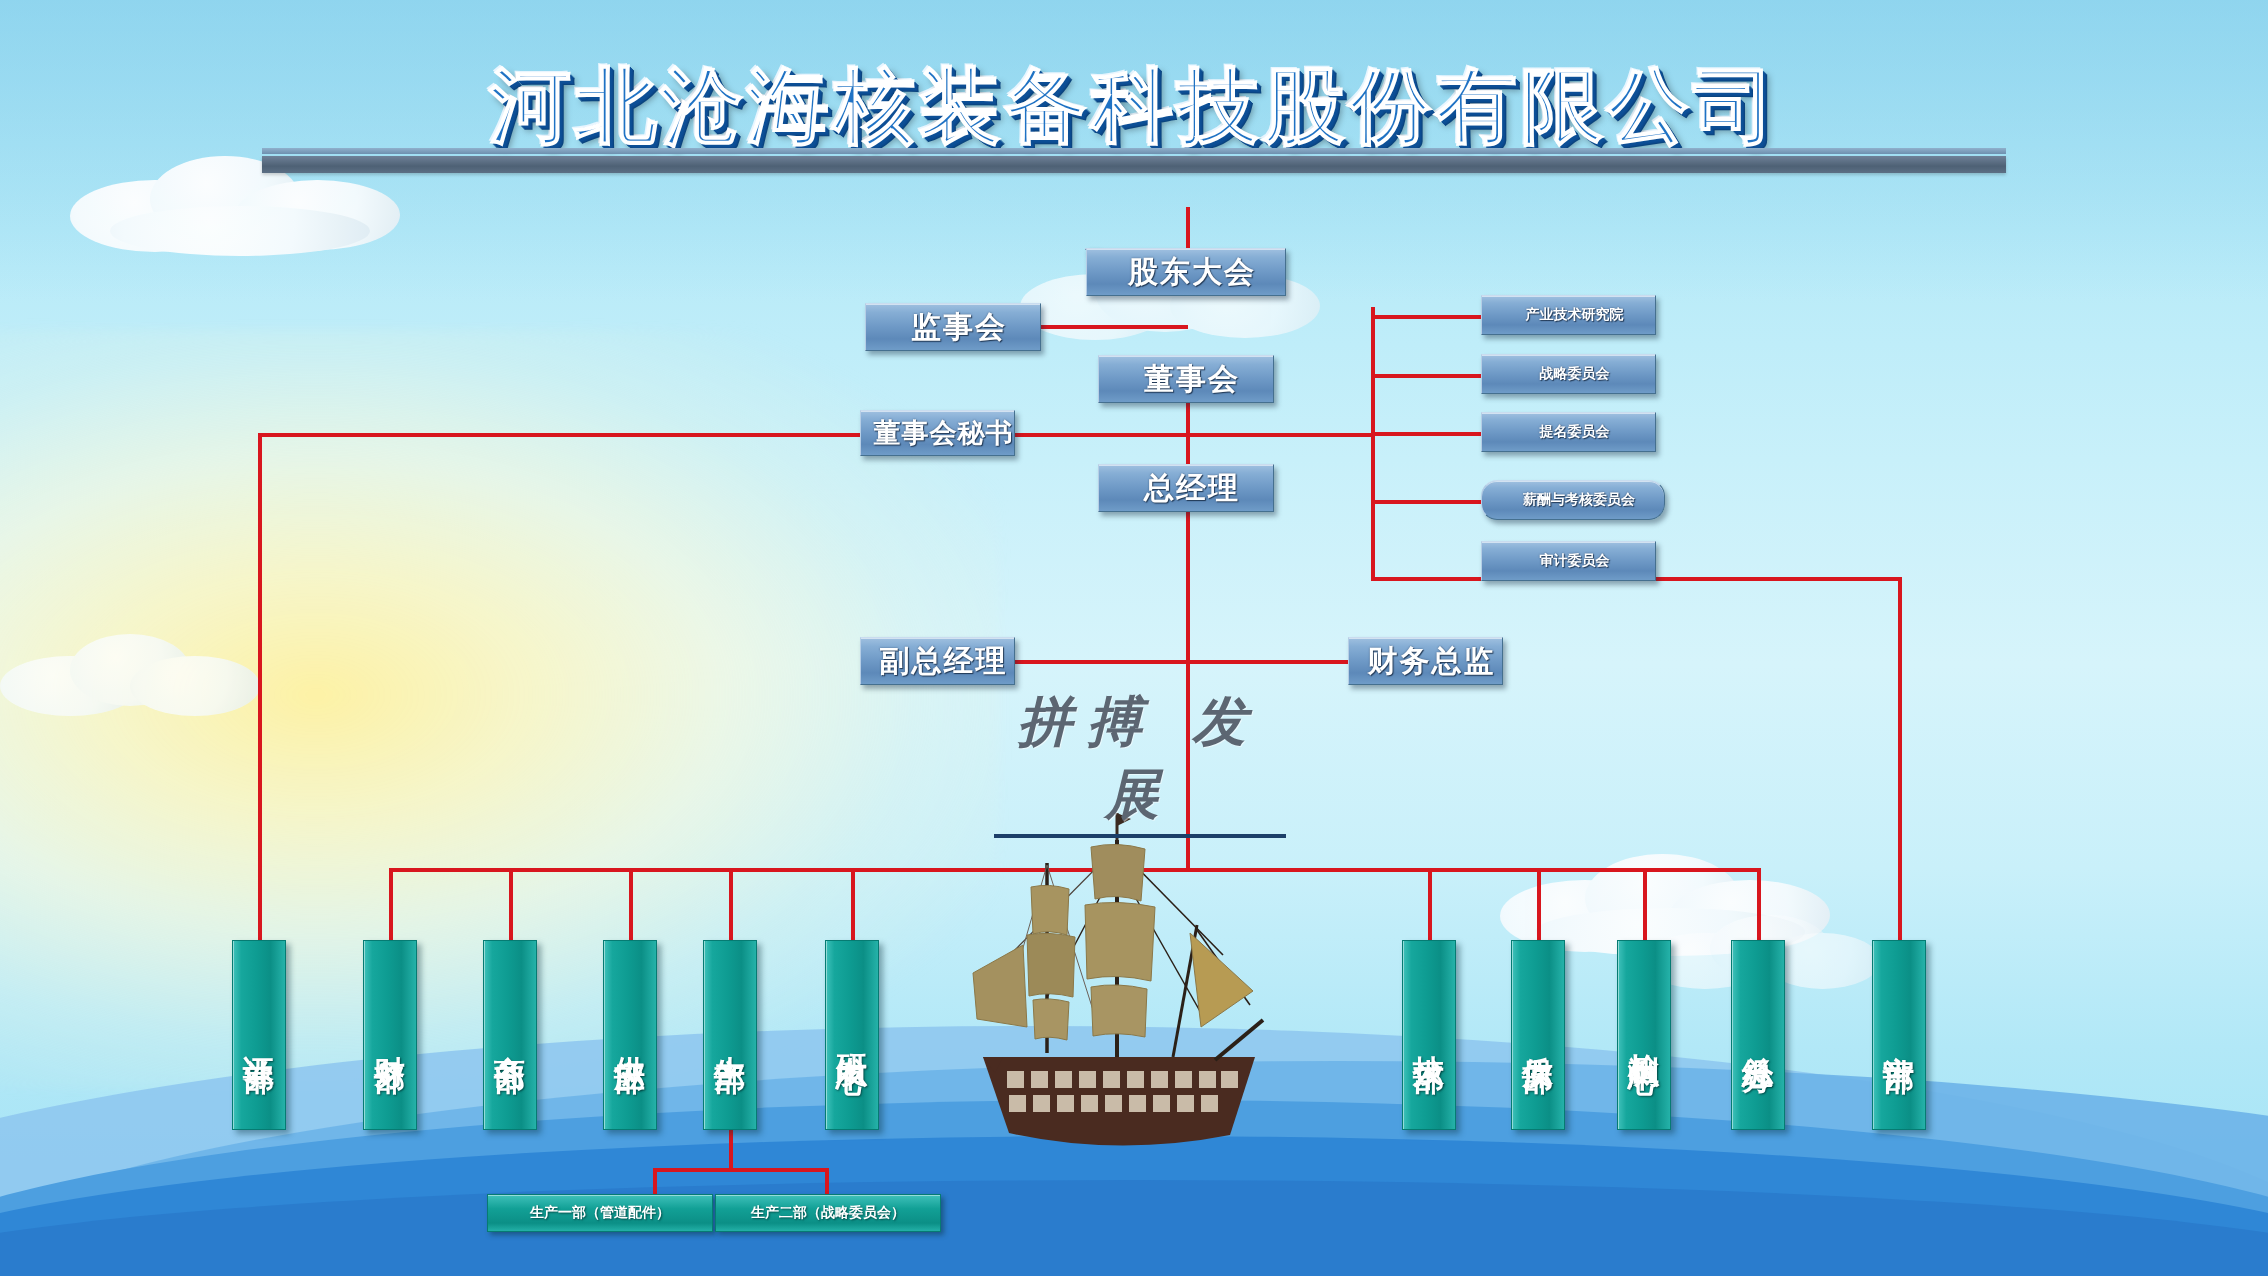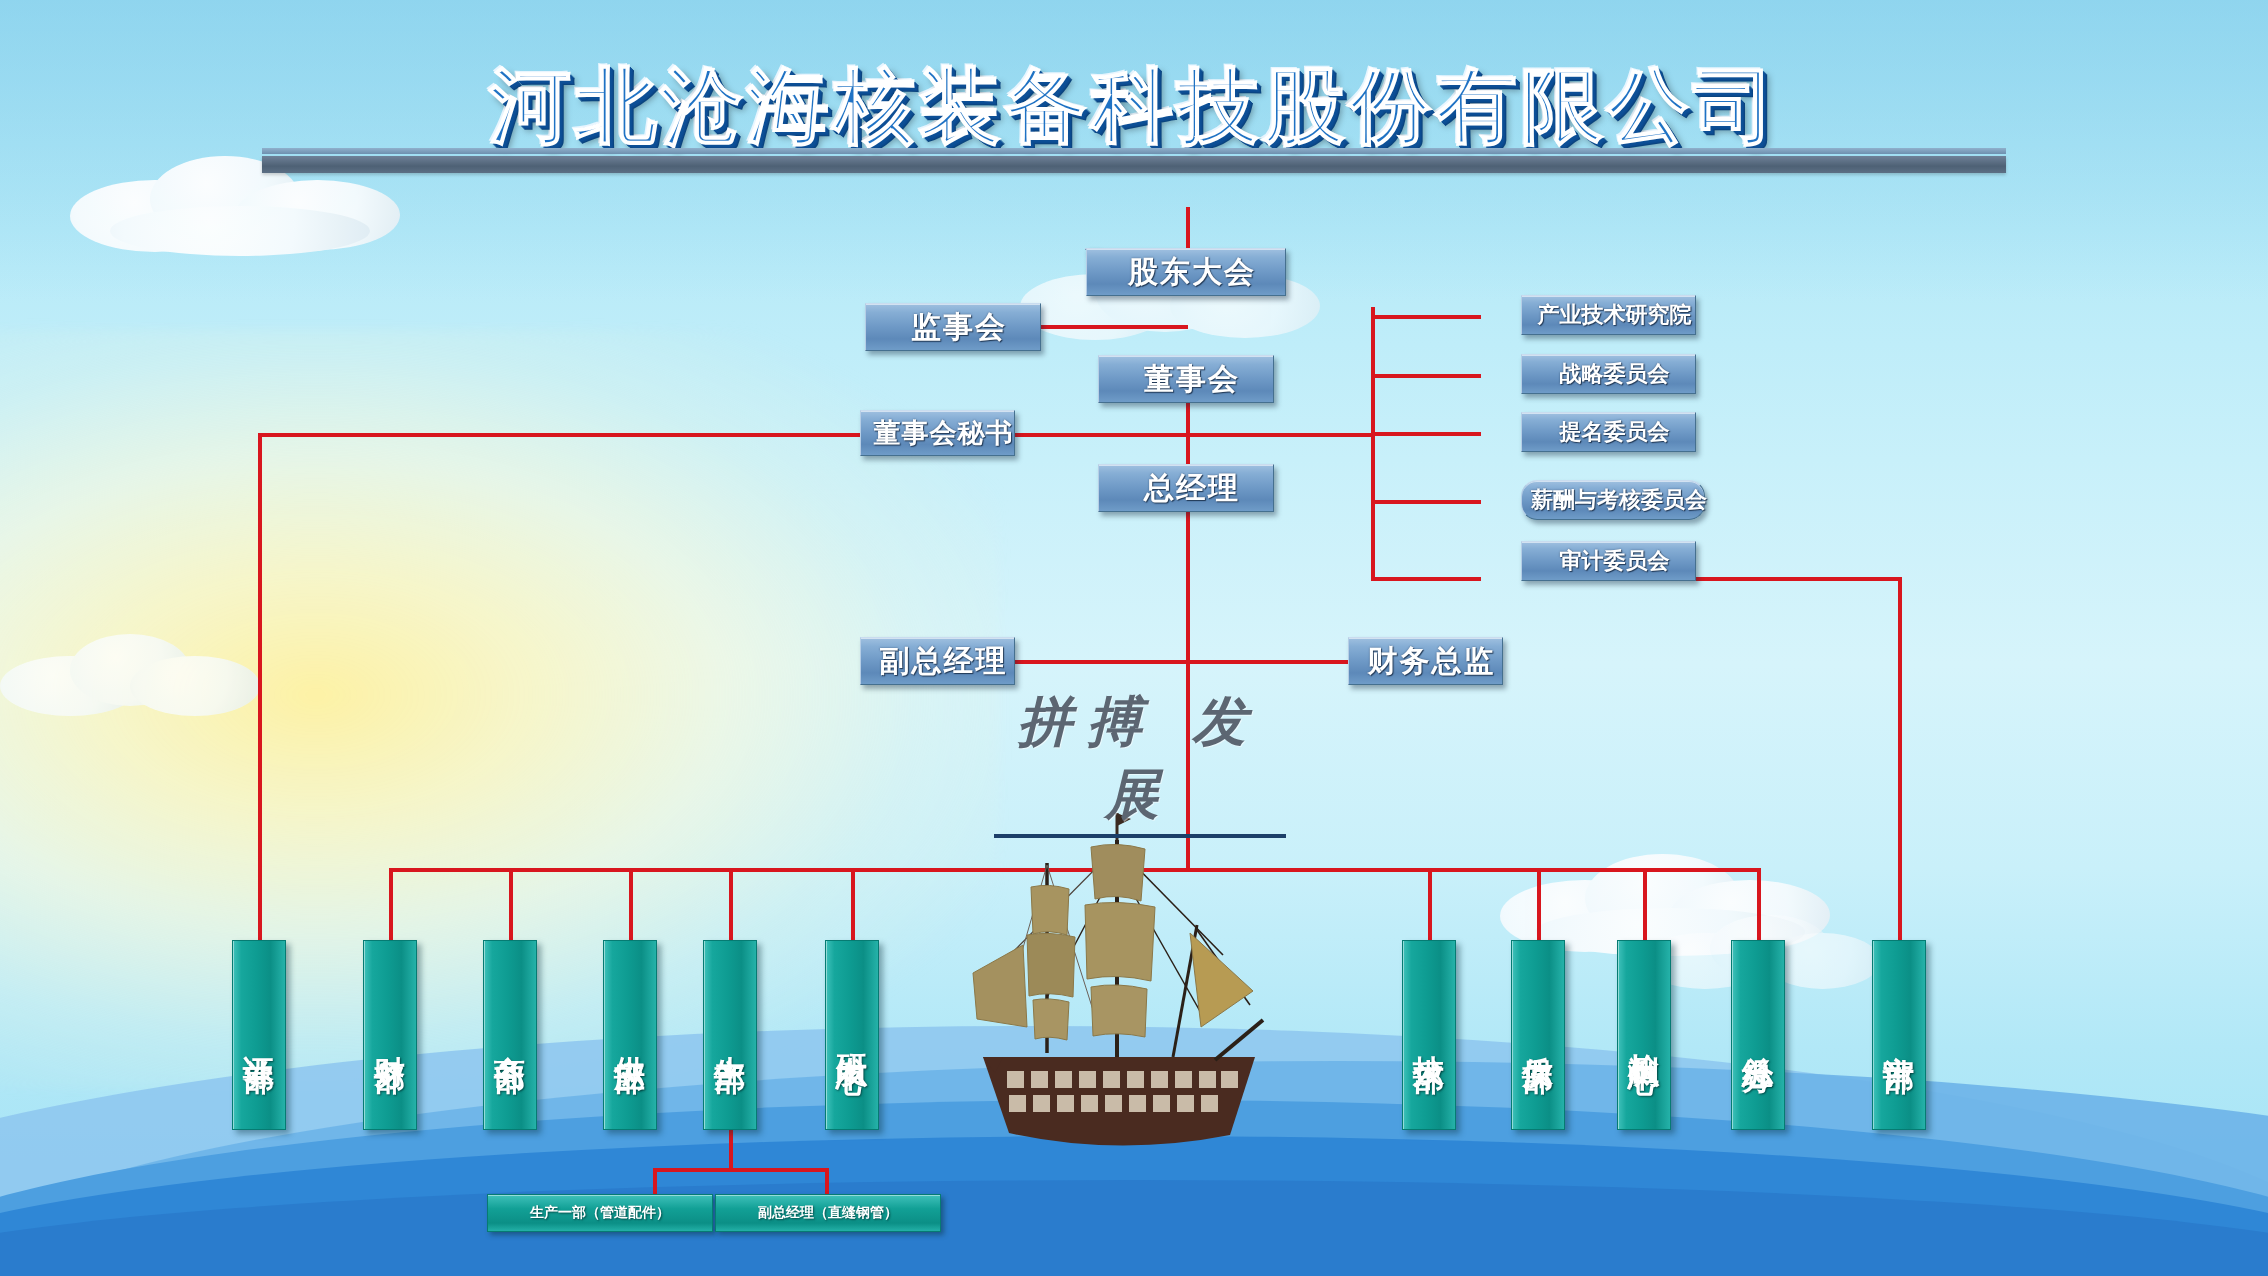--- a/index.html
+++ b/index.html
@@ -103,21 +103,21 @@
         #9fc0e0 0%, #86aed5 18%, #6e99c6 50%, #5d89b9 76%, #6f9cc8 100%);
     border: 1px solid #45708f;
     border-top-color:#c9dcef; border-left-color:#b6cee6;
     box-shadow: 3px 4px 5px rgba(20,40,60,.38), inset 0 1px 0 rgba(255,255,255,.55);
     text-shadow: 1px 1px 1px rgba(25,45,70,.85), 0 0 2px rgba(20,40,70,.55);
     white-space: nowrap;
     padding-left: 12px;
   }
   .node.big { font-size: 30px; letter-spacing: 2px; }
   .node.mid { font-size: 27px; letter-spacing: 1px; }
-  .node.small { font-size: 22px; letter-spacing: 0px; font-weight: 800; margin-left: 40px; }
+  .node.small { font-size: 14px; letter-spacing: 0px; font-weight: 800; }
 
   
   .dept {
     position:absolute; z-index: 14;
     display:flex; align-items:center; justify-content:center;
     writing-mode: vertical-rl; text-orientation: upright;
     color:#ffffff; font-weight: 900; font-size: 31px; letter-spacing: 3px;
     background: linear-gradient(90deg,
        #3fc1ba 0%, #16a79d 16%, #0e9c92 45%, #0b8f86 72%, #25b2a9 100%);
     border: 1px solid #067b72;
@@ -394,16 +394,16 @@
     <span>总经办</span>
   </div>
   <div class="dept" style="left:1872px; top:940px; width:54px; height:190px;">
     <span>审计部</span>
   </div>
 
   <div class="subdept" style="left:487px; top:1194px; width:226px; height:38px;">
     <span>生产一部（管道配件）</span>
   </div>
   <div class="subdept" style="left:715px; top:1194px; width:226px; height:38px;">
-    <span>副总经理（直缝钢管）</span>
+    <span>生产二部（战略委员会）</span>
   </div>
 
 </div>
 
 </body></html>

